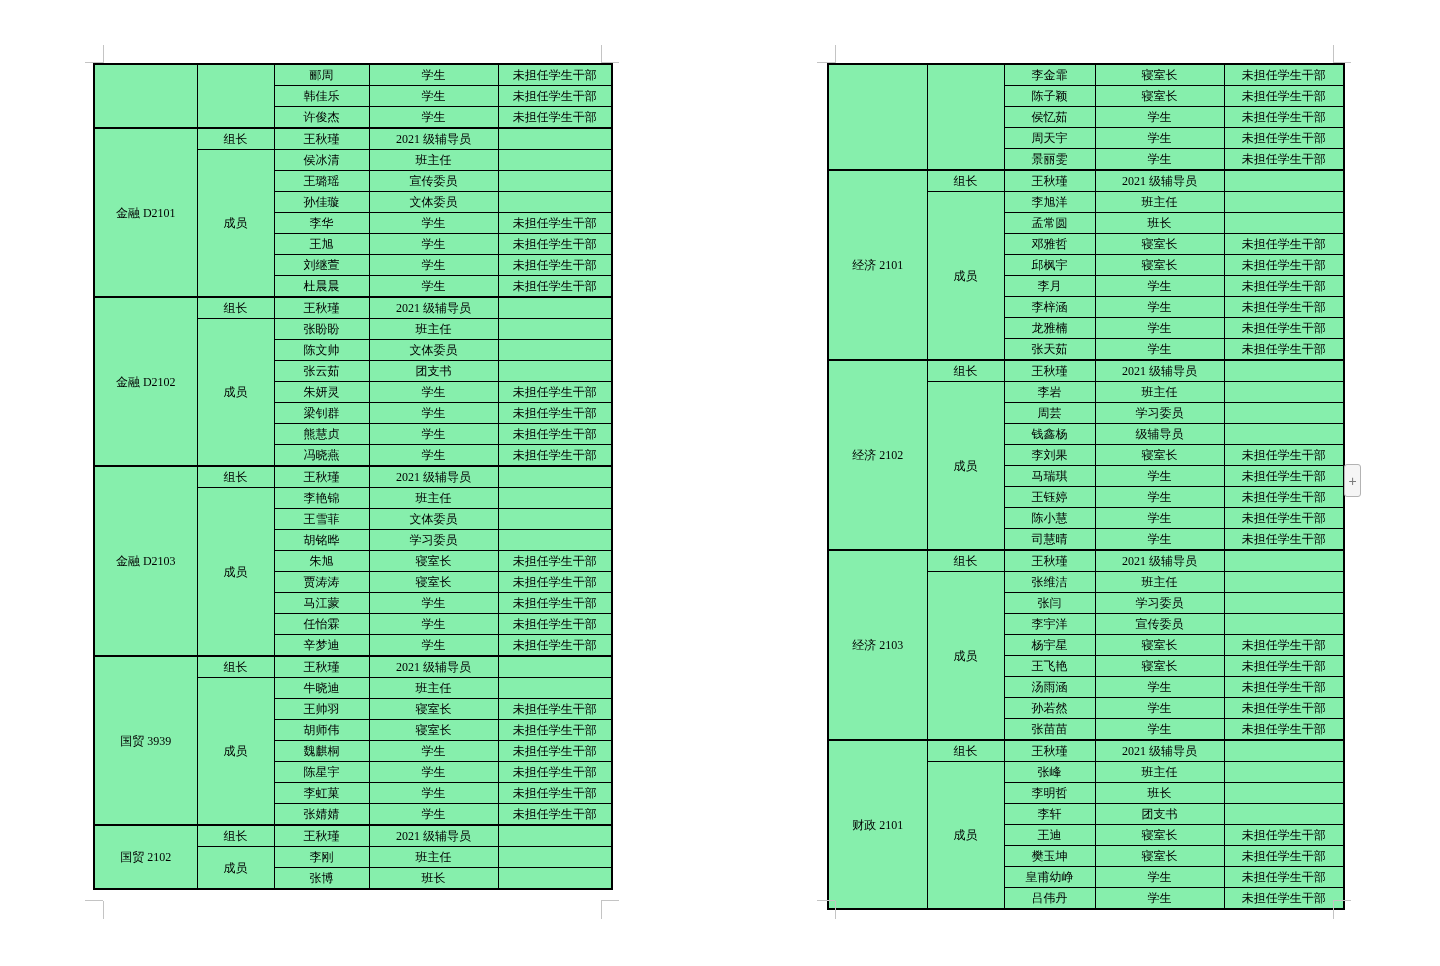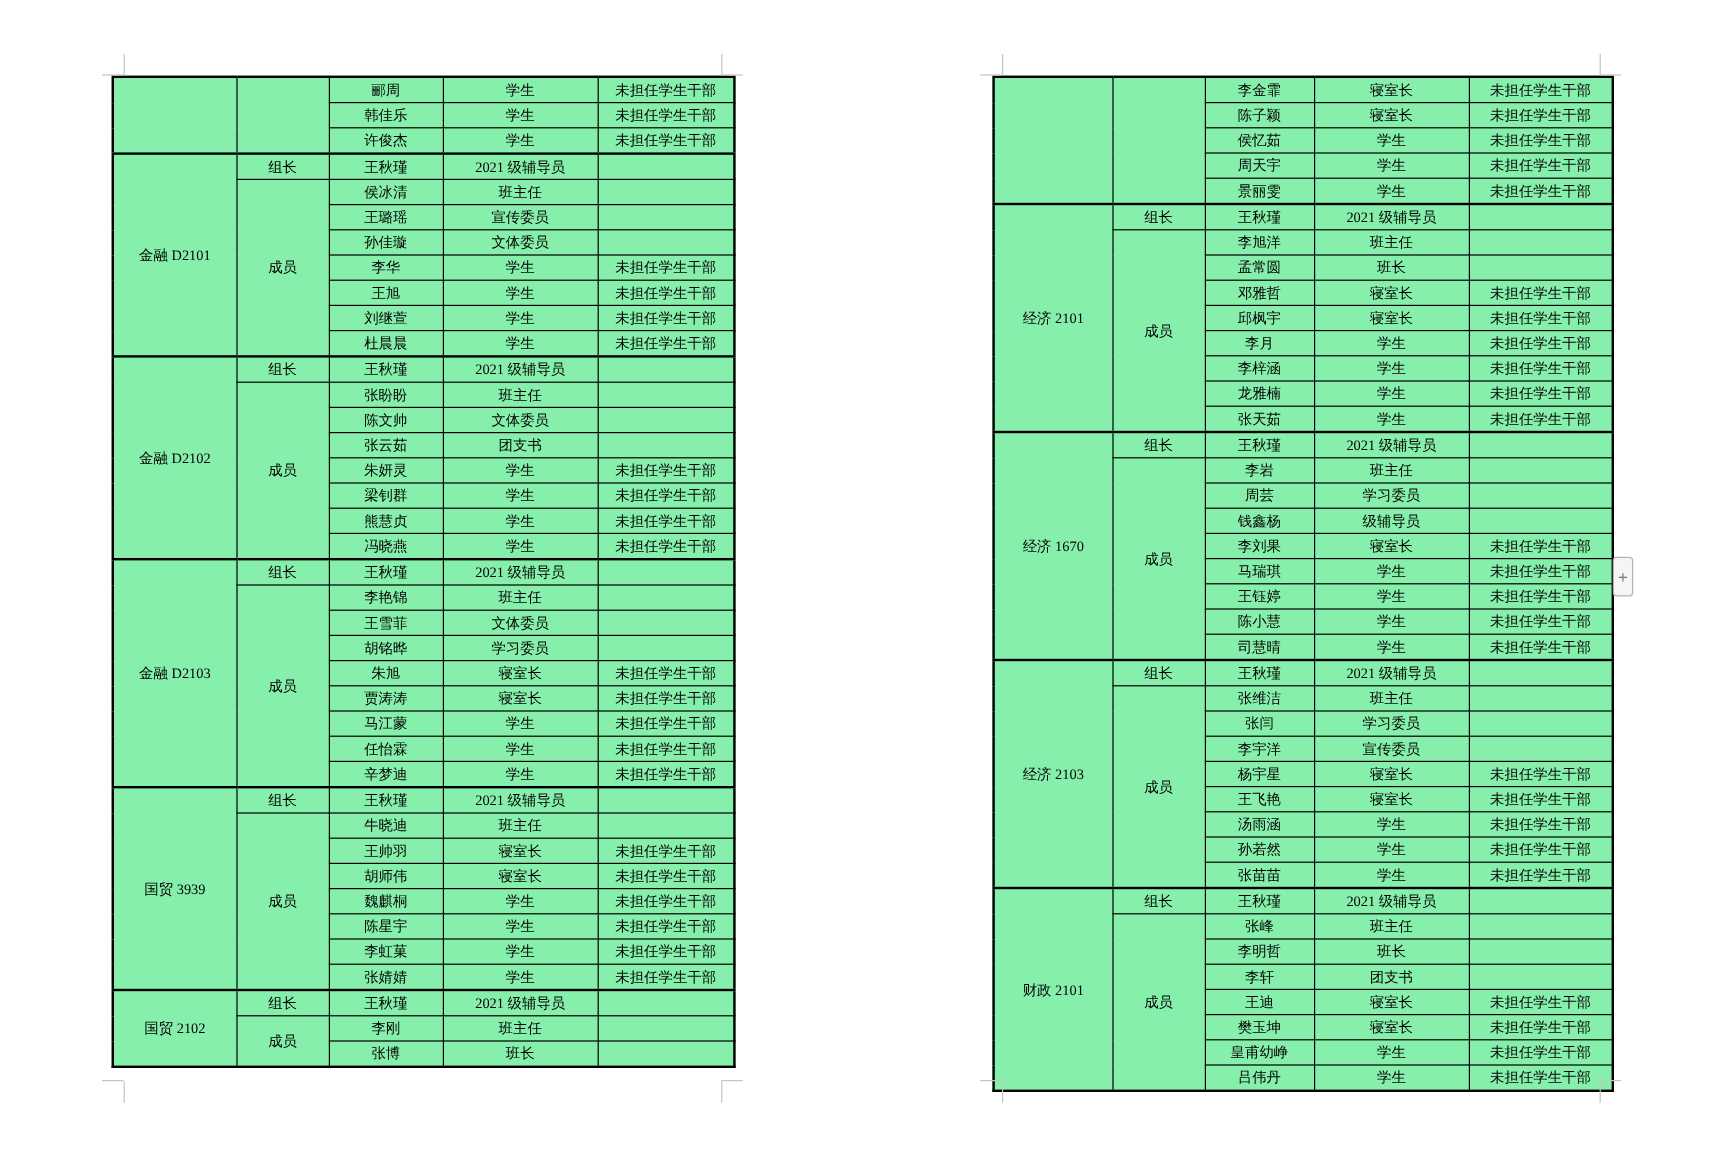--- a/index.html
+++ b/index.html
@@ -367,21 +367,21 @@
         <td class="name-cell">龙雅楠</td>
         <td class="position-cell">学生</td>
         <td class="status-cell">未担任学生干部</td>
       </tr>
       <tr>
         <td class="name-cell">张天茹</td>
         <td class="position-cell">学生</td>
         <td class="status-cell">未担任学生干部</td>
       </tr>
       <tr class="block-start">
-        <td rowspan="9" class="class-cell">经济 1670</td>
+        <td rowspan="9" class="class-cell">经济 2102</td>
         <td class="role-cell">组长</td>
         <td class="name-cell">王秋瑾</td>
         <td class="position-cell">2021 级辅导员</td>
         <td class="status-cell"></td>
       </tr>
       <tr>
         <td rowspan="8" class="role-cell">成员</td>
         <td class="name-cell">李岩</td>
         <td class="position-cell">班主任</td>
         <td class="status-cell"></td>

